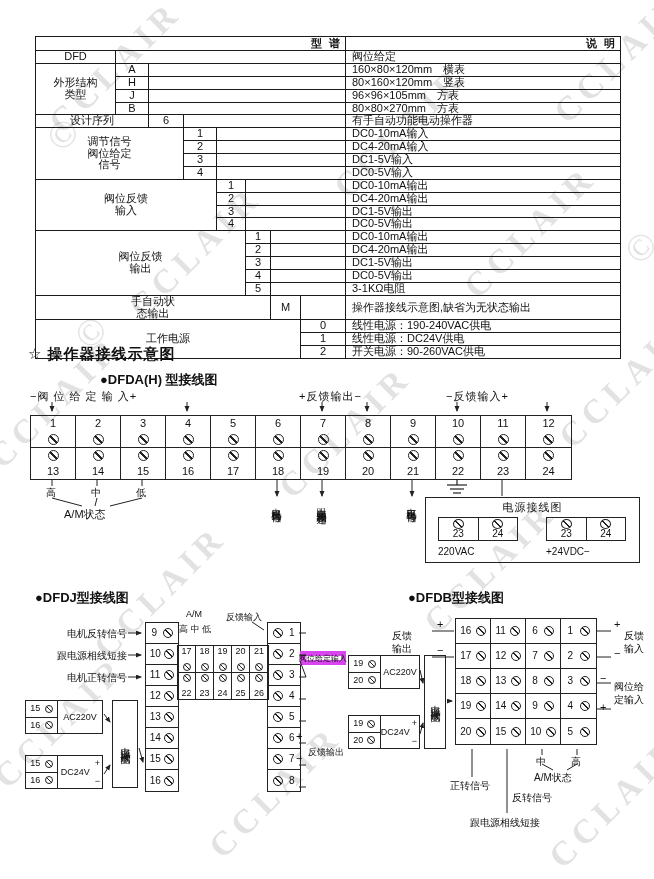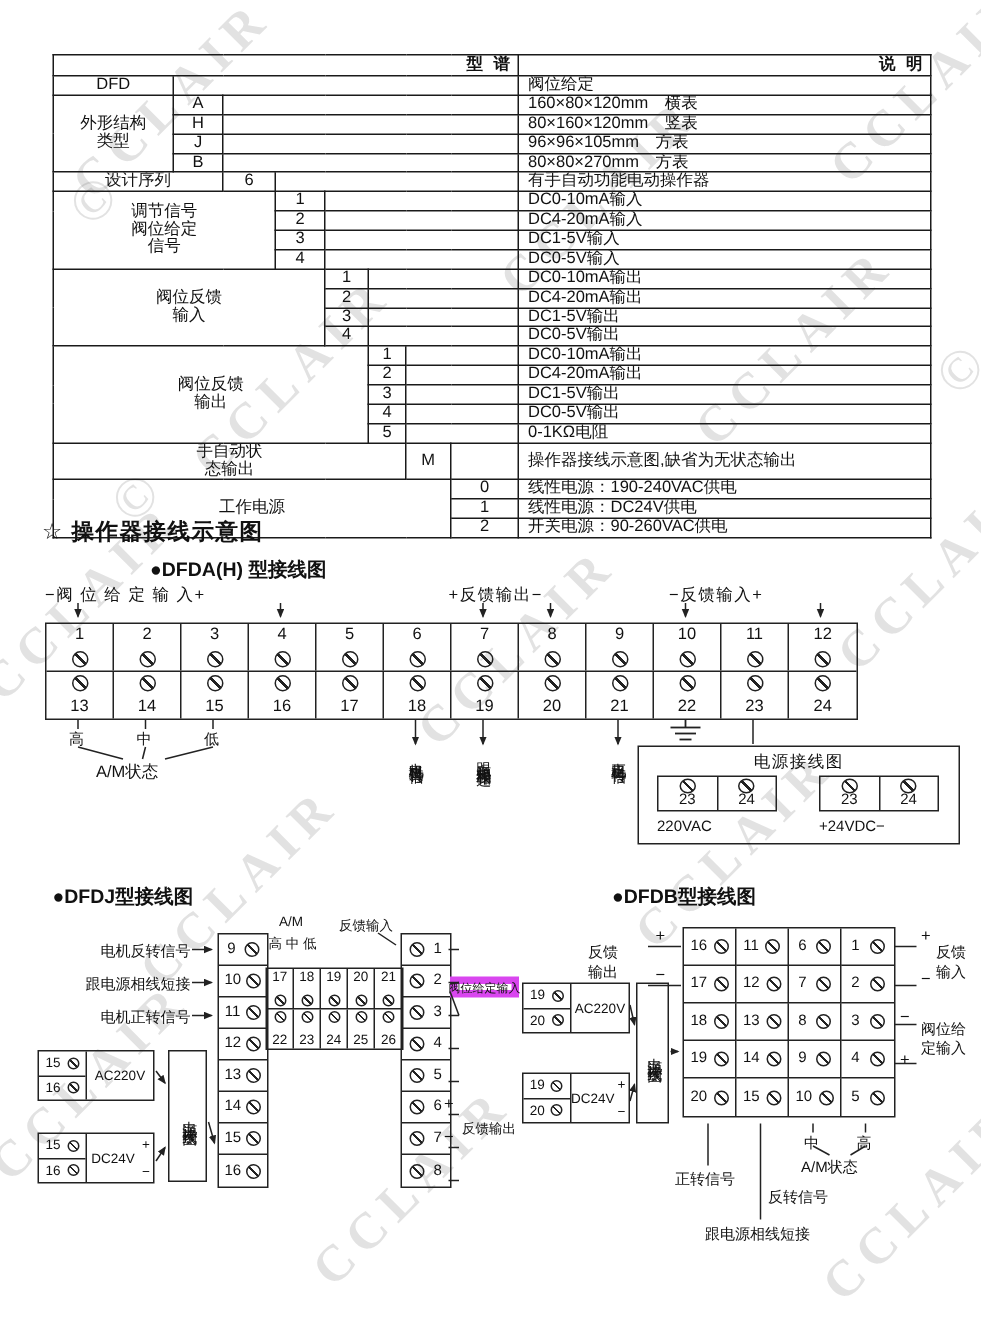--- a/index.html
+++ b/index.html
@@ -235,21 +235,21 @@
         <td class="desc">DC1-5V输出</td>
       </tr>
       <tr>
         <td class="code">4</td>
         <td colspan="2" class="empty"></td>
         <td class="desc">DC0-5V输出</td>
       </tr>
       <tr>
         <td class="code">5</td>
         <td colspan="2" class="empty"></td>
-        <td class="desc">0-1KΩ电阻</td>
+        <td class="desc">3-1KΩ电阻</td>
       </tr>
 
       <tr class="tall">
         <td colspan="6" class="lbl">手自动状
 态输出</td>
         <td class="code">M</td>
         <td class="empty"></td>
         <td class="desc">操作器接线示意图,缺省为无状态输出</td>
       </tr>
 

